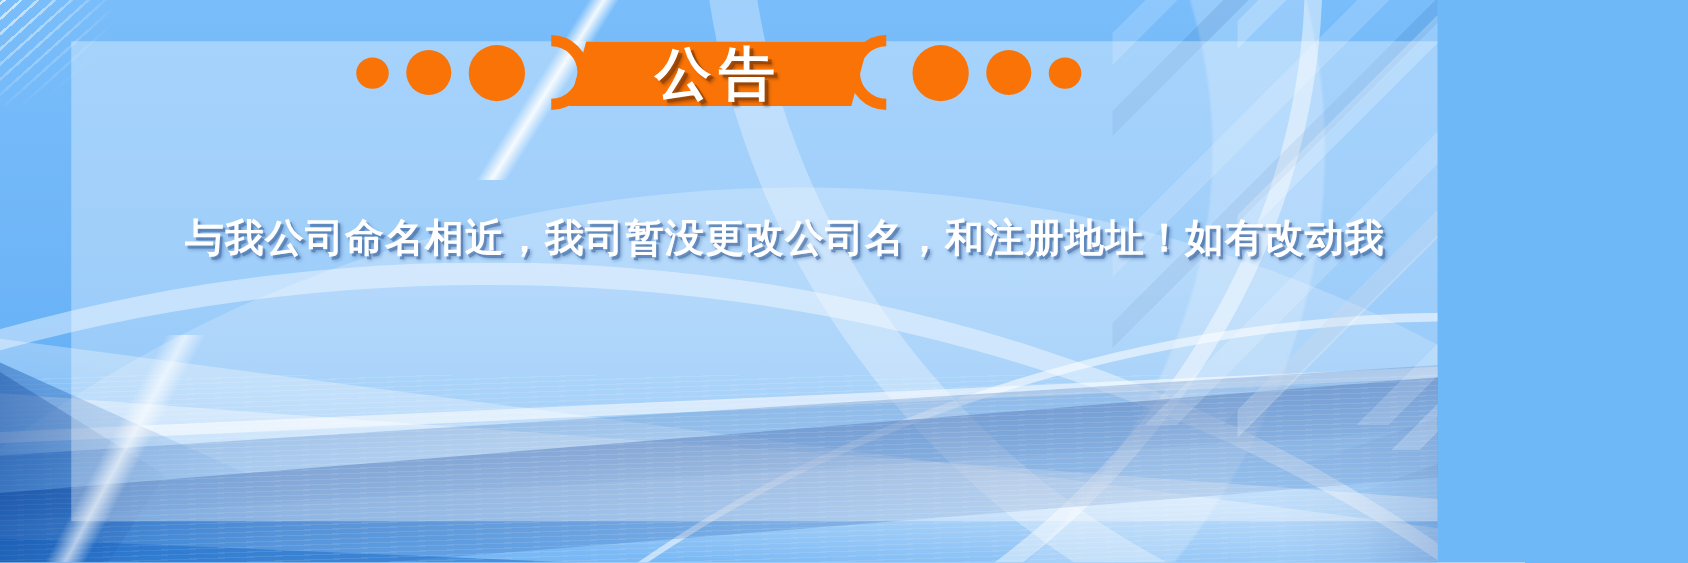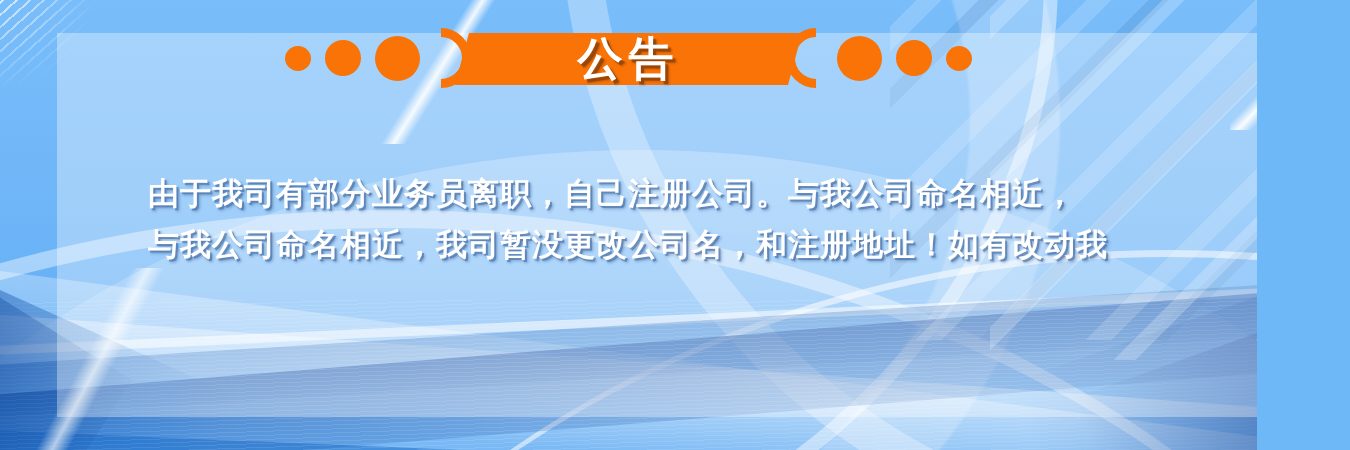--- a/index.html
+++ b/index.html
@@ -4,23 +4,24 @@
 <style>
   html,body{margin:0;padding:0;}
   body{
     width:1350px;height:450px;overflow:hidden;
     font-family:"DejaVu Sans","Liberation Sans",sans-serif;
     background:#6fb8f8;
   }
 
   #stage{
     position:relative;
-    width:1257px;height:450px;
+    width:1150px;height:450px;
     overflow:hidden;
     background:linear-gradient(180deg,#79bdfa 0%,#6fb6f8 45%,#5aa8f2 100%);
+    font-family:Liberation Mono, monospace;
   }
 
   
   .bg{position:absolute;top:0;left:0;width:1350px;height:450px;overflow:hidden;pointer-events:none;}
 
   
   .stripes-tr{
     position:absolute;right:-60px;top:-180px;width:520px;height:520px;
     background:
       repeating-linear-gradient(135deg,
@@ -274,17 +275,16 @@
 
     <div class="crescent right"></div>
     <div class="dots right">
       <span class="dot s1"></span>
       <span class="dot s2"></span>
       <span class="dot s3"></span>
     </div>
   </div>
 
   <div id="body-text">
-    <span class="tline">由于我司有部分业务员离职，自己注册公司。与我公司命名相近，</span>
     <span class="tline">与我公司命名相近，我司暂没更改公司名，和注册地址！如有改动我</span>
   </div>
 
 </div>
 
 </body></html>

